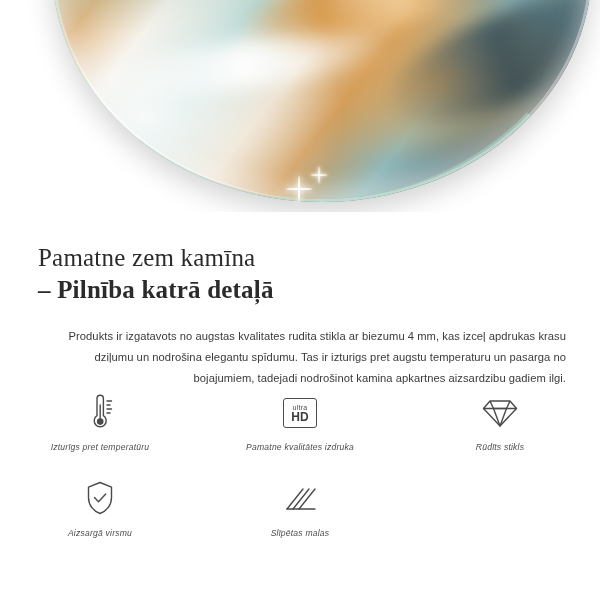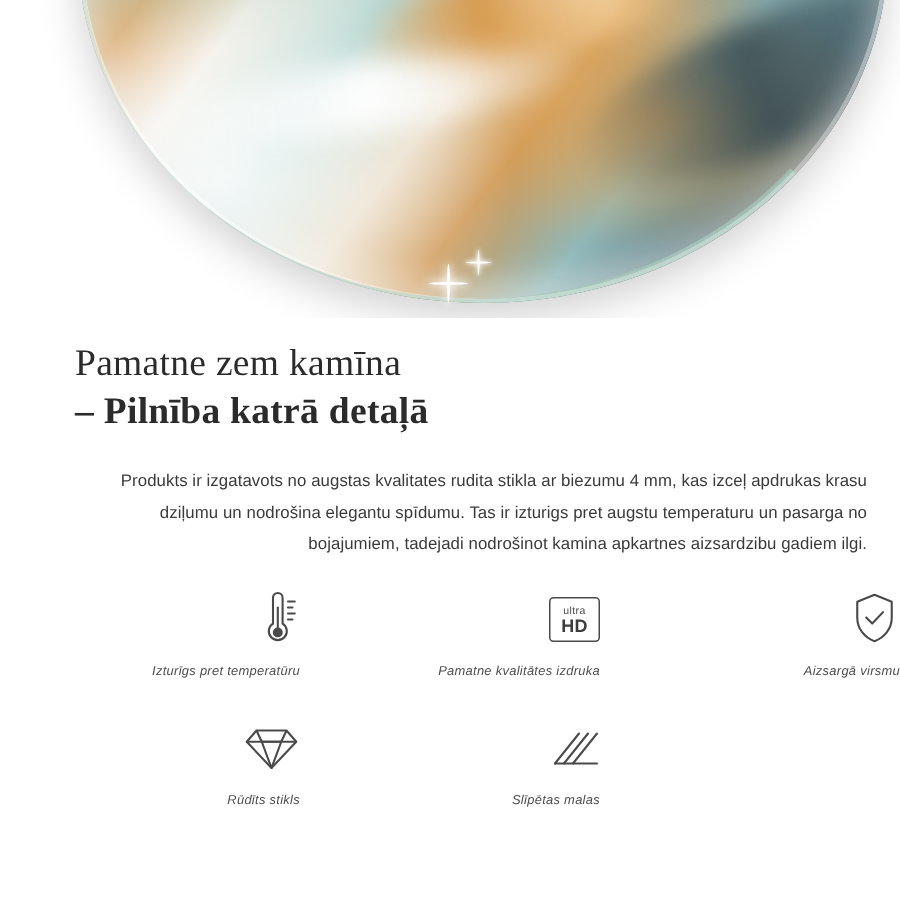--- a/index.html
+++ b/index.html
@@ -113,23 +113,22 @@
     filter: blur(0.4px);
   }
   .sparkle::before { width: 26px; height: 2px; box-shadow: 0 0 6px 1px rgba(255,255,255,.9); }
   .sparkle::after  { width: 2px; height: 26px; box-shadow: 0 0 6px 1px rgba(255,255,255,.9); }
   .sp1 { left: 286px; top: 176px; }
   .sp2 { left: 306px; top: 162px; transform: scale(.65); }
 
   
   .content {
     position: absolute;
-    left: 0; top: 201px;
+    left: 0; top: 216px;
     width: 524px;
-    padding-left: 12px;
   }
   .headline {
     margin: 26px 0 0 38px;
     font-family: "Liberation Serif", serif;
     font-size: 25px;
     line-height: 32px;
     color: #2b2b2b;
     font-weight: 400;
     letter-spacing: .2px;
   }
@@ -150,21 +149,21 @@
     position: absolute;
     left: 0; top: 390px;
     width: 600px;
     display: grid;
     grid-template-columns: repeat(3, 1fr);
     row-gap: 24px;
   }
   .feature {
     display: flex;
     flex-direction: column;
-    align-items: flex-end;
+    align-items: center;
     justify-content: flex-start;
   }
   .feature .glyph {
     height: 46px;
     display: flex;
     align-items: center;
     justify-content: center;
     color: #4a4a4a;
   }
   .feature .caption {
@@ -235,42 +234,42 @@
         <div class="ultrahd">
           <span class="u1">ultra</span>
           <span class="u2">HD</span>
         </div>
       </div>
       <div class="caption">Pamatne kvalitātes izdruka</div>
     </div>
 
     <div class="feature">
       <div class="glyph">
-        <svg width="34" height="40" viewBox="0 0 34 40" fill="none" stroke="#4a4a4a" stroke-width="1.4" stroke-linejoin="round" stroke-linecap="round">
-          <path d="M17 3.5 5.5 8.2v10.6c0 7.3 4.8 13.2 11.5 15.7 6.7-2.5 11.5-8.4 11.5-15.7V8.2z"></path>
-          <path d="M11.5 18.6l4 4.1 7.2-7.6"></path>
-        </svg>
-      </div>
-      <div class="caption">Aizsargā virsmu</div>
-    </div>
-
-    <div class="feature">
-      <div class="glyph">
         <svg width="38" height="34" viewBox="0 0 38 34" fill="none" stroke="#4a4a4a" stroke-width="1.4" stroke-linejoin="round">
           <path d="M9 5h20l6.5 7.5L19 30 2.5 12.5z"></path>
           <path d="M2.5 12.5h33"></path>
           <path d="M9 5l3.5 7.5L19 30l6.5-17.5L29 5"></path>
           <path d="M12.5 12.5h13"></path>
         </svg>
       </div>
       <div class="caption">Rūdīts stikls</div>
     </div>
 
     <div class="feature">
       <div class="glyph">
+        <svg width="34" height="40" viewBox="0 0 34 40" fill="none" stroke="#4a4a4a" stroke-width="1.4" stroke-linejoin="round" stroke-linecap="round">
+          <path d="M17 3.5 5.5 8.2v10.6c0 7.3 4.8 13.2 11.5 15.7 6.7-2.5 11.5-8.4 11.5-15.7V8.2z"></path>
+          <path d="M11.5 18.6l4 4.1 7.2-7.6"></path>
+        </svg>
+      </div>
+      <div class="caption">Aizsargā virsmu</div>
+    </div>
+
+    <div class="feature">
+      <div class="glyph">
         <svg width="34" height="32" viewBox="0 0 34 32" fill="none" stroke="#4a4a4a" stroke-width="1.4" stroke-linecap="round">
           <path d="M4 26 L20 6"></path>
           <path d="M10 26 L26 6"></path>
           <path d="M16 26 L32 6"></path>
           <path d="M4 26 H32"></path>
         </svg>
       </div>
       <div class="caption">Slīpētas malas</div>
     </div>
 

